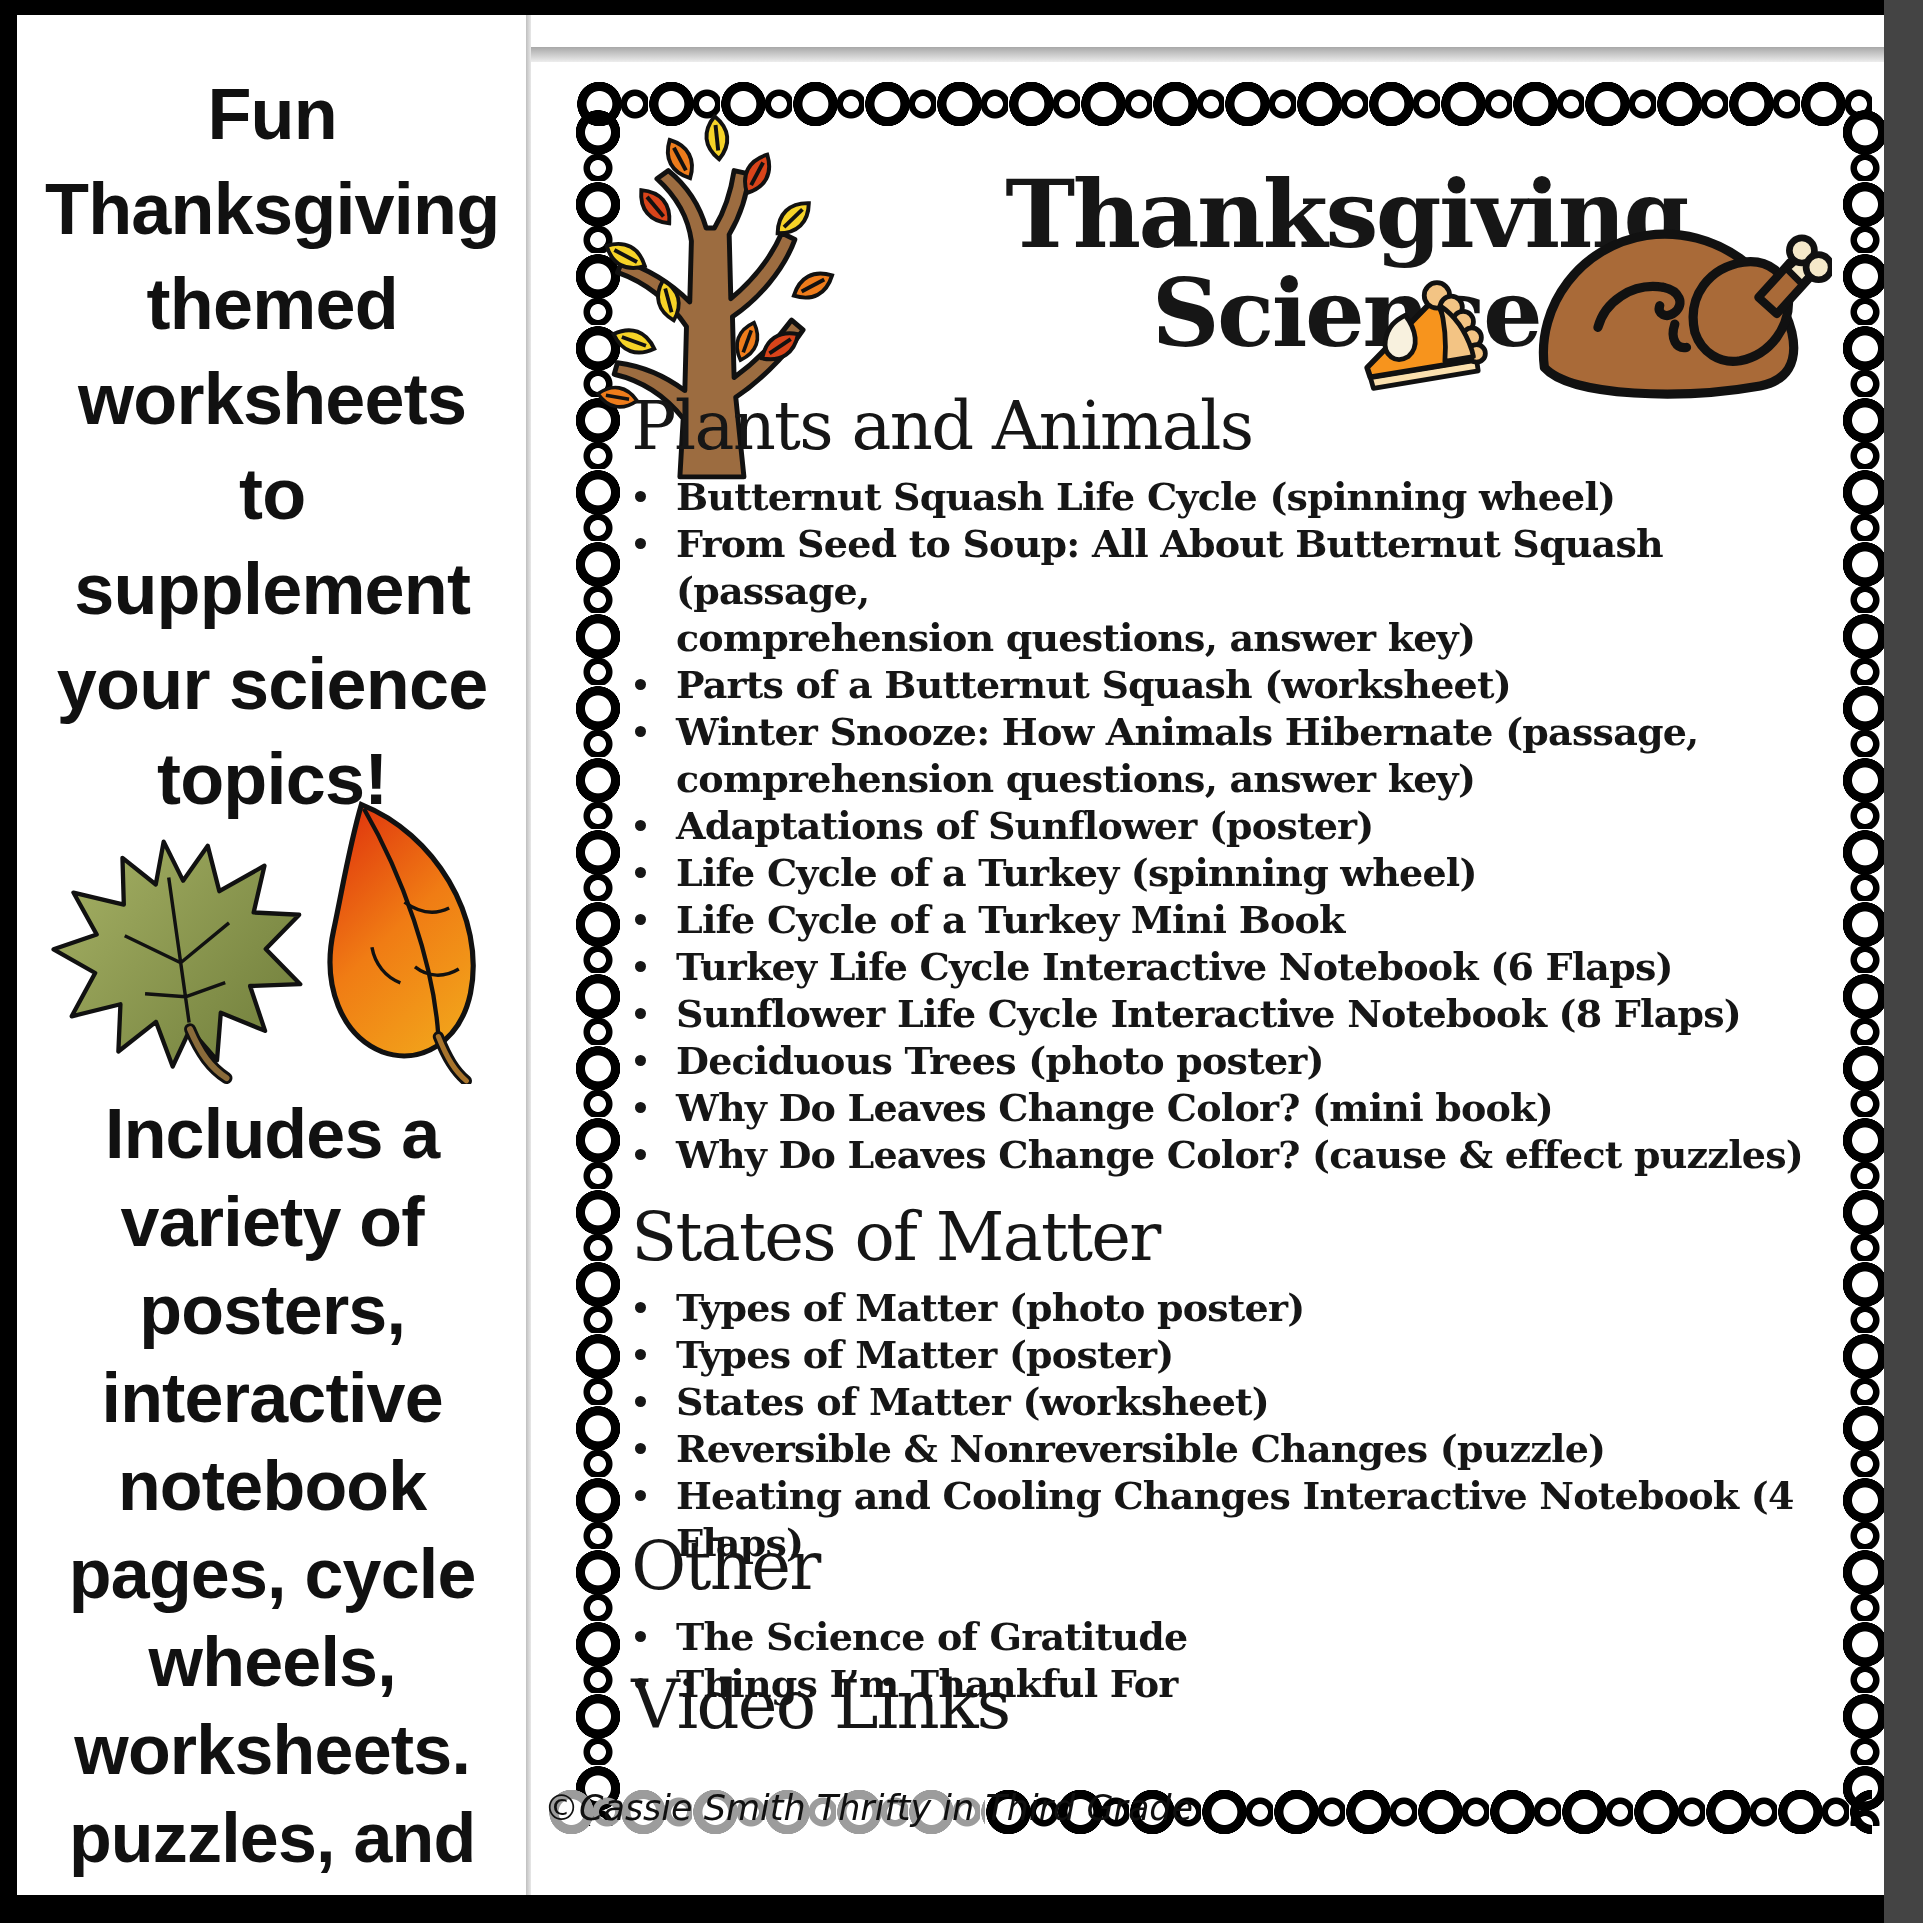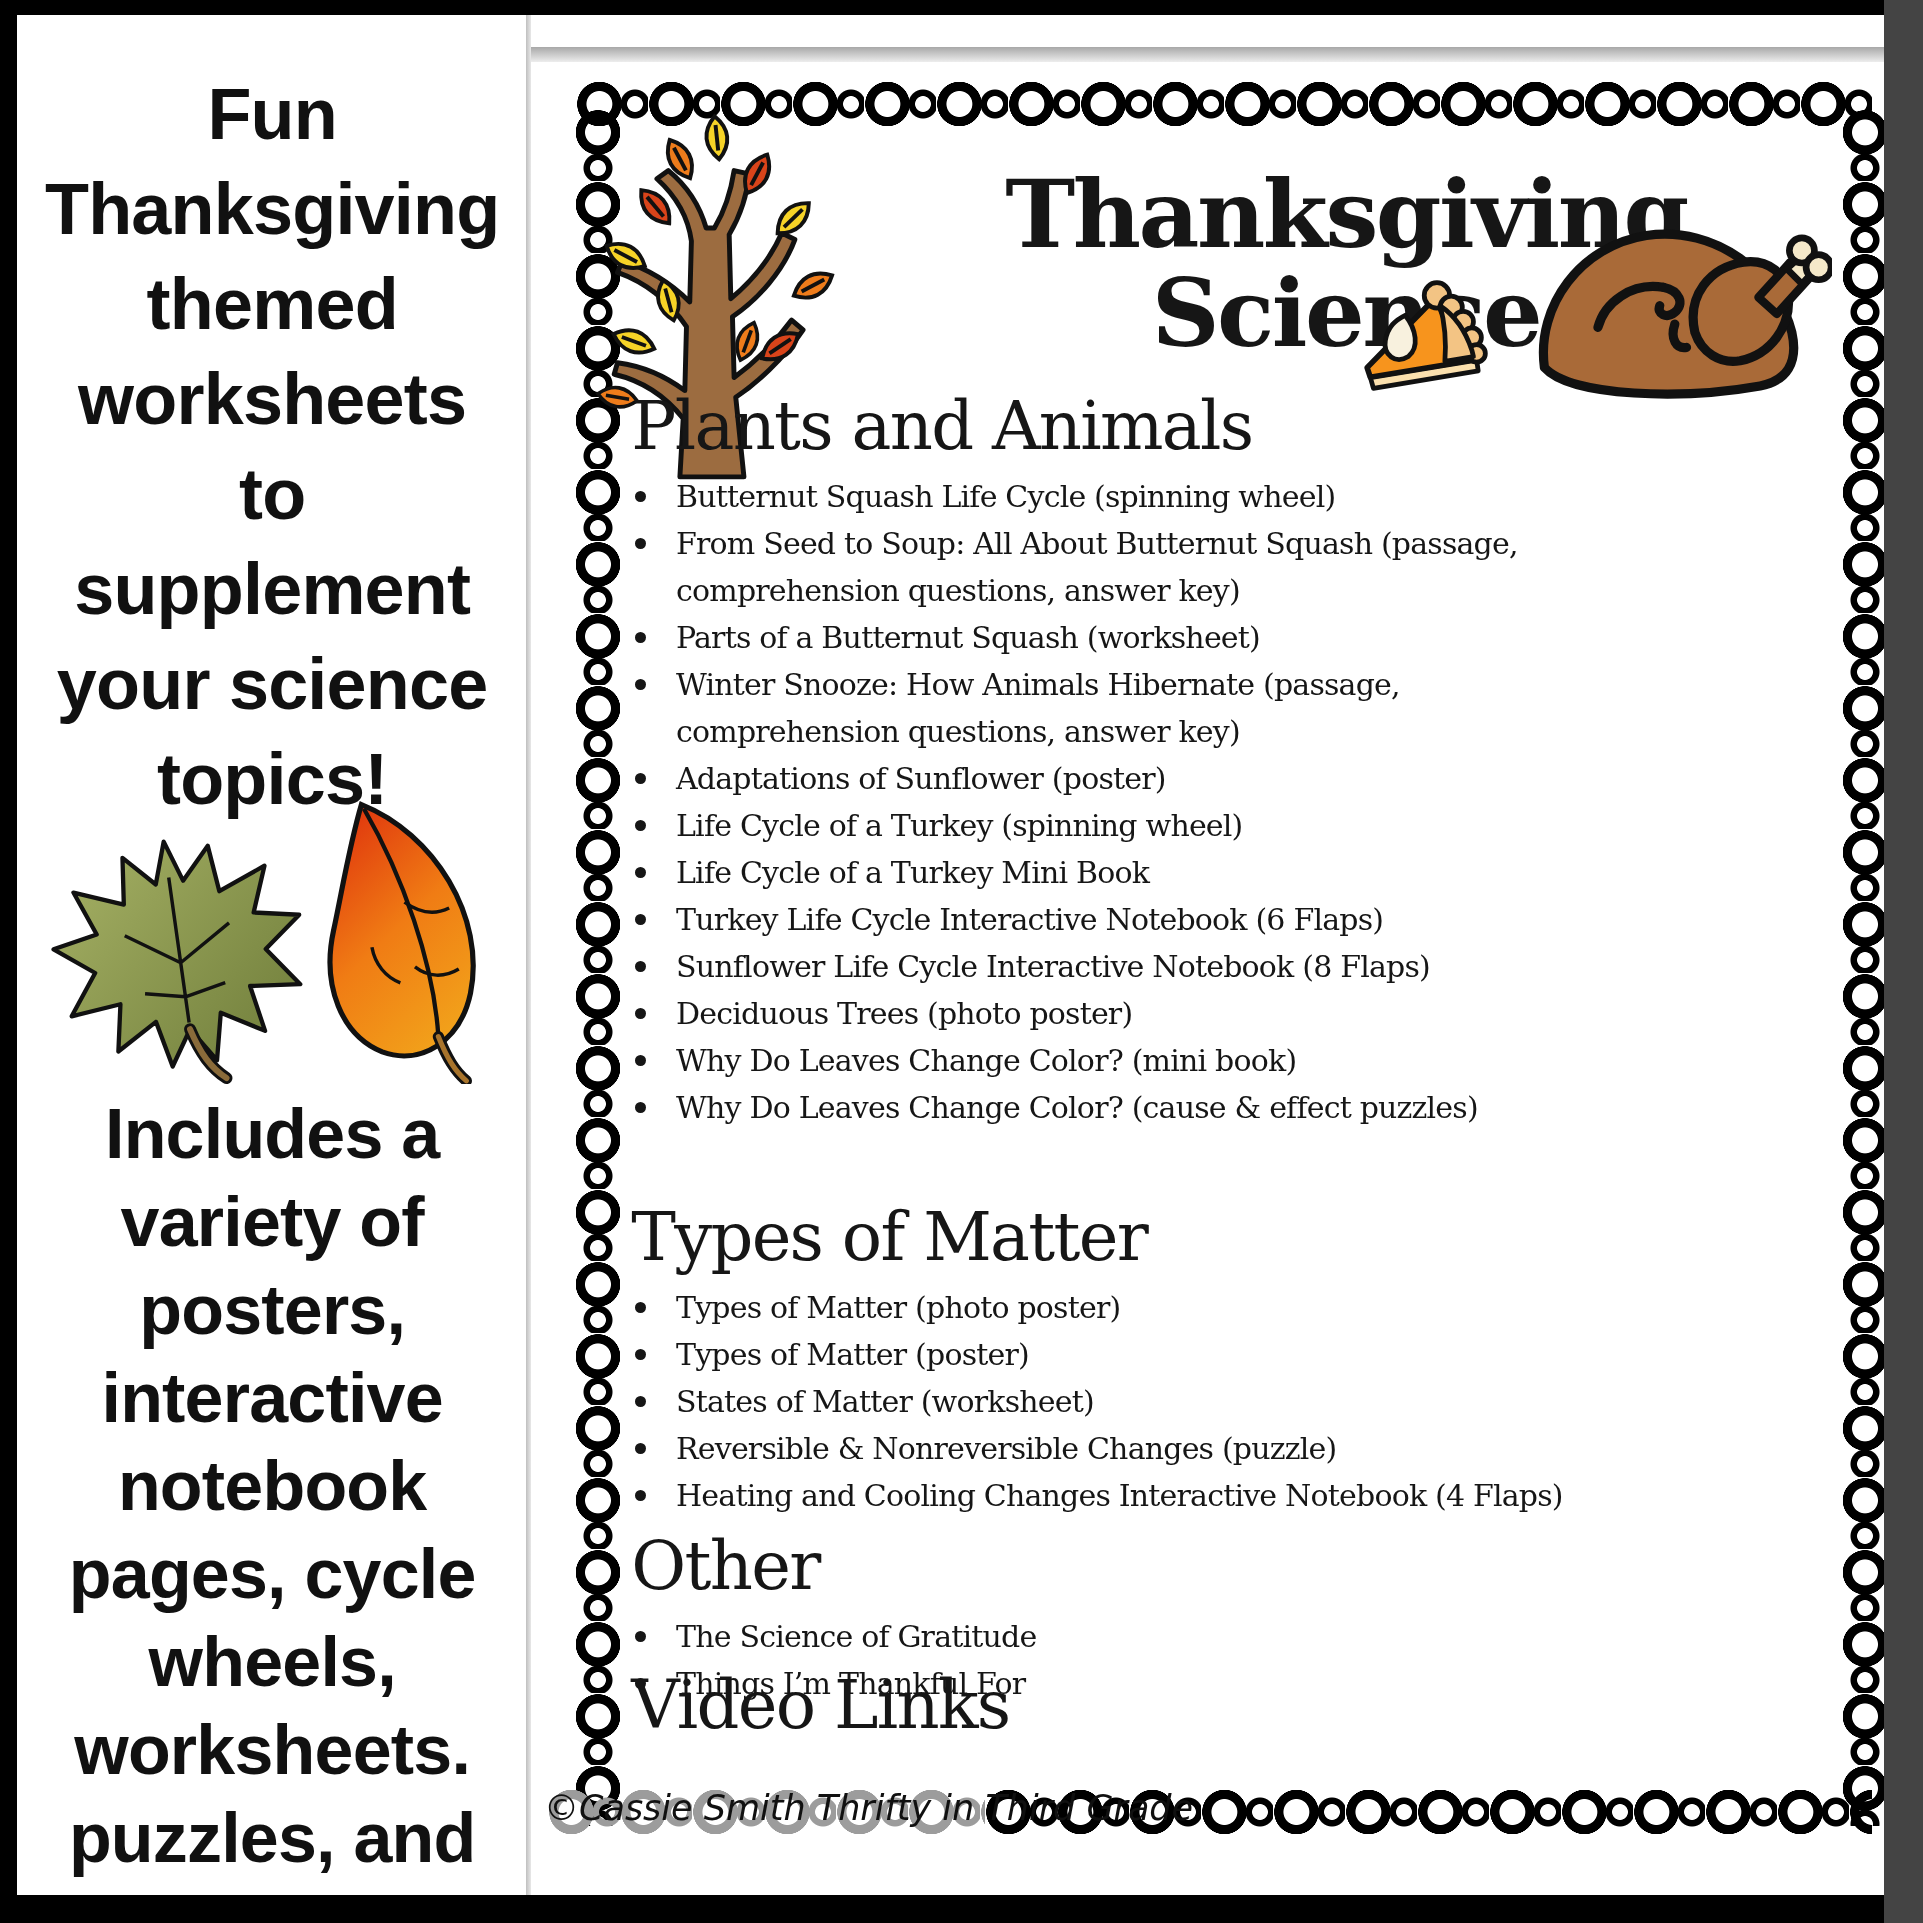--- a/index.html
+++ b/index.html
@@ -43,22 +43,22 @@
   .chain-bottom-gray{left:548px;top:1785px;width:437px;--c:#9c9c9c;}
   .chain-bottom-black{left:985px;top:1785px;width:887px;}
 
   
   .doc{font-family:"DejaVu Serif",serif;color:#161616;}
   .page-title{position:absolute;left:839px;top:165px;width:1014px;text-align:center;
     font-size:94px;line-height:1.05;letter-spacing:-2.5px;font-weight:600;z-index:7;}
   .section{position:absolute;left:628px;width:1231px;z-index:7;}
   .section h2{margin:0 0 11.7px 3.3px;font-size:67px;line-height:1.05;font-weight:400;letter-spacing:-1.7px;}
   .section ul{list-style:none;margin:0;padding:0;}
-  .section li{position:relative;padding-left:48px;font-size:30px;line-height:47px;
-    letter-spacing:-0.8px;white-space:pre-line;}
+  .section li{position:relative;padding-left:48px;font-size:38px;line-height:47px;
+    letter-spacing:-0.8px;white-space:pre-line;font-weight:bold;}
   .section li::before{content:"";position:absolute;left:6.7px;top:17.5px;width:11px;height:11px;
     border-radius:50%;background:#161616;}
   .sec-1{top:391px;}
   .sec-2{top:1202px;}
   .sec-3{top:1531px;}
   .sec-4{top:1670px;}
   .credit{position:absolute;left:544px;top:1788px;z-index:8;font-family:"DejaVu Sans",sans-serif;
     font-size:35px;letter-spacing:0px;color:#101010;font-weight:500;font-style:italic;}
 
   .clipart{position:absolute;z-index:7;}
@@ -246,21 +246,21 @@
         <li>Life Cycle of a Turkey Mini Book</li>
         <li>Turkey Life Cycle Interactive Notebook (6 Flaps)</li>
         <li>Sunflower Life Cycle Interactive Notebook (8 Flaps)</li>
         <li>Deciduous Trees (photo poster)</li>
         <li>Why Do Leaves Change Color? (mini book)</li>
         <li>Why Do Leaves Change Color? (cause &amp; effect puzzles)</li>
       </ul>
   </div>
 
   <div class="section doc sec-2">
-    <h2>Types of Matter</h2>
+    <h2>States of Matter</h2>
     <ul>
         <li>Types of Matter (photo poster)</li>
         <li>Types of Matter (poster)</li>
         <li>States of Matter (worksheet)</li>
         <li>Reversible &amp; Nonreversible Changes (puzzle)</li>
         <li>Heating and Cooling Changes Interactive Notebook (4 Flaps)</li>
       </ul>
   </div>
 
   <div class="section doc sec-3">

